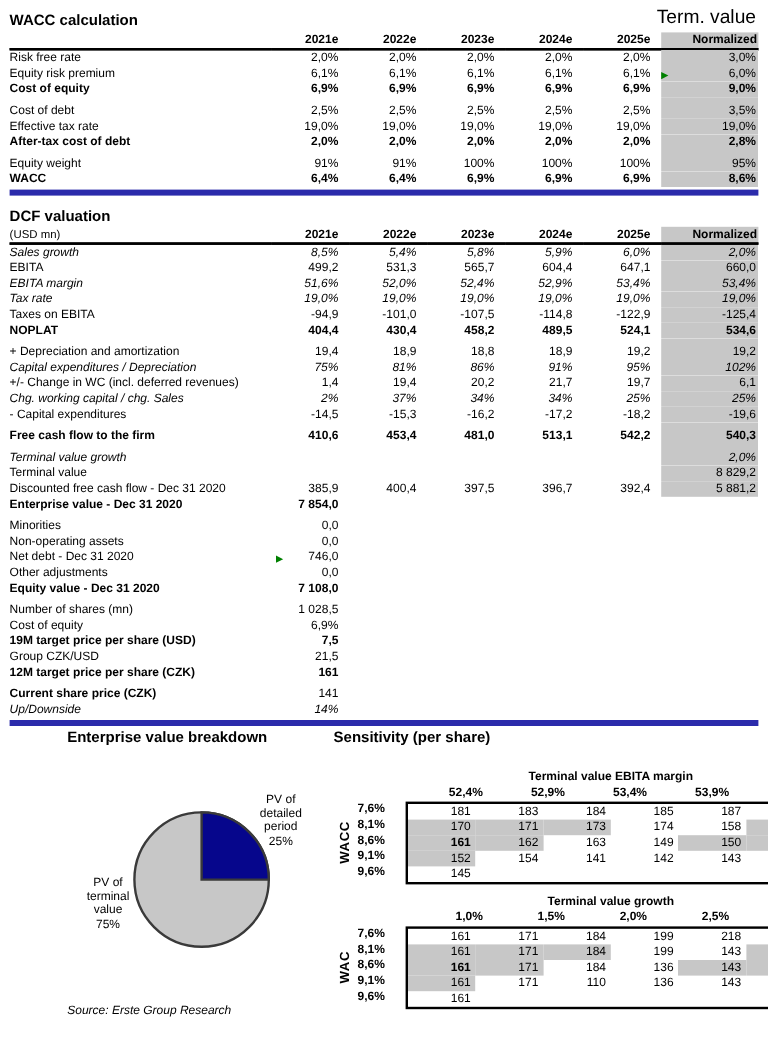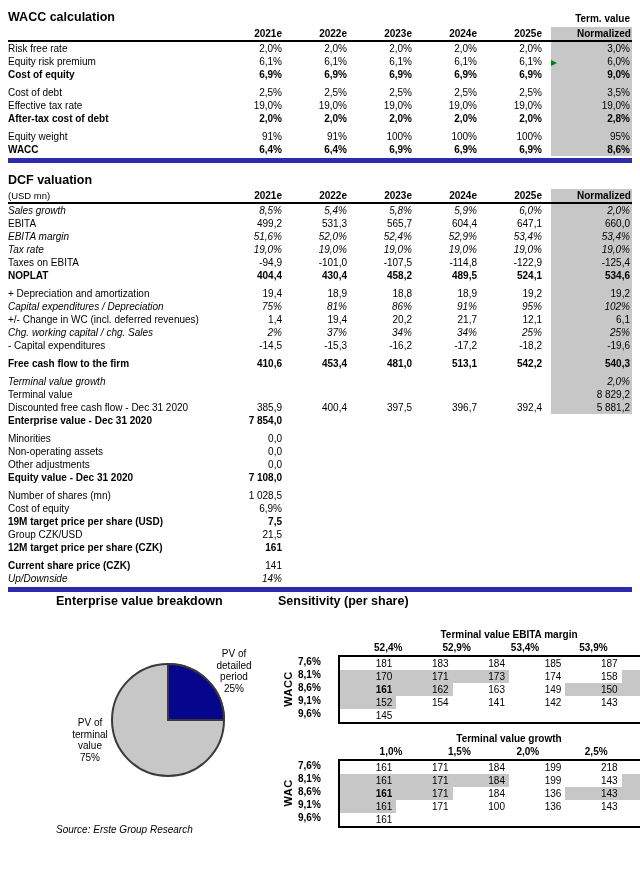--- a/index.html
+++ b/index.html
@@ -12,21 +12,21 @@
   .page{
     width:640px;height:872px;
     padding:8px 0 0 8px;
     font-family:"Liberation Sans","DejaVu Sans",sans-serif;
     font-size:10px;color:#000;
     position:relative;overflow:hidden;
   }
   
   .sec-head{display:flex;justify-content:space-between;align-items:flex-end;width:624px;height:16px;margin-bottom:3px;}
   .sec-title{font-size:12.5px;font-weight:bold;}
-  .term-value{font-weight:bold;font-size:10px;padding-right:2px;}
+  .term-value{font-weight:normal;font-size:16px;padding-right:2px;}
   .dcf-title{margin-top:8px;margin-bottom:2px;height:16px;}
   
   table.fin{width:624px;border-collapse:collapse;table-layout:fixed;font-size:10px;}
   table.fin th,table.fin td{padding:0;line-height:13px;white-space:nowrap;font-weight:normal;vertical-align:bottom;}
   table.fin thead th{border-bottom:2px solid #000;font-weight:bold;}
   table.fin th.u{font-weight:normal;font-size:9.5px;text-align:left;}
   table.fin .v{text-align:right;padding-right:9px;}
   table.fin .norm{padding-right:2px;padding-left:26px;}
   table.fin .gray{background:var(--shade);}
   table.fin td.lbl{text-align:left;}
@@ -262,21 +262,21 @@
           <td class="v rel i">91%</td>
           <td class="v rel i">95%</td>
           <td class="v rel norm gray i">102%</td>
         </tr>
         <tr>
           <td class="lbl">+/- Change in WC (incl. deferred revenues)</td>
           <td class="v rel">1,4</td>
           <td class="v rel">19,4</td>
           <td class="v rel">20,2</td>
           <td class="v rel">21,7</td>
-          <td class="v rel">12,1</td>
+          <td class="v rel">19,7</td>
           <td class="v rel norm gray">6,1</td>
         </tr>
         <tr>
           <td class="lbl i">Chg. working capital / chg. Sales</td>
           <td class="v rel i">2%</td>
           <td class="v rel i">37%</td>
           <td class="v rel i">34%</td>
           <td class="v rel i">34%</td>
           <td class="v rel i">25%</td>
           <td class="v rel norm gray i">25%</td>
@@ -340,20 +340,29 @@
           <td class="v rel">0,0</td>
           <td class="v rel"></td>
           <td class="v rel"></td>
           <td class="v rel"></td>
           <td class="v rel"></td>
           <td class="v rel norm"></td>
         </tr>
         <tr>
           <td class="lbl">Non-operating assets</td>
           <td class="v rel">0,0</td>
+          <td class="v rel"></td>
+          <td class="v rel"></td>
+          <td class="v rel"></td>
+          <td class="v rel"></td>
+          <td class="v rel norm"></td>
+        </tr>
+        <tr>
+          <td class="lbl">Net debt - Dec 31 2020</td>
+          <td class="v rel">746,0<span class="mk" style="left: 4px;"></span></td>
           <td class="v rel"></td>
           <td class="v rel"></td>
           <td class="v rel"></td>
           <td class="v rel"></td>
           <td class="v rel norm"></td>
         </tr>
         <tr>
           <td class="lbl">Other adjustments</td>
           <td class="v rel">0,0</td>
           <td class="v rel"></td>
@@ -539,21 +548,21 @@
             <div>143</div>
             <div class="shade">151</div>
             <div class="shade b">161</div>
             <div class="shade">171</div>
             <div>184</div>
             <div>136</div>
             <div class="shade">143</div>
             <div class="shade">151</div>
             <div class="shade">161</div>
             <div>171</div>
-            <div>100</div>
+            <div>110</div>
             <div>136</div>
             <div>143</div>
             <div>151</div>
             <div>161</div>
           </div>
       </div>
     </div>
 
     <div class="abs source" style="left:0;top:232px">Source: Erste Group Research</div>
   </div>

